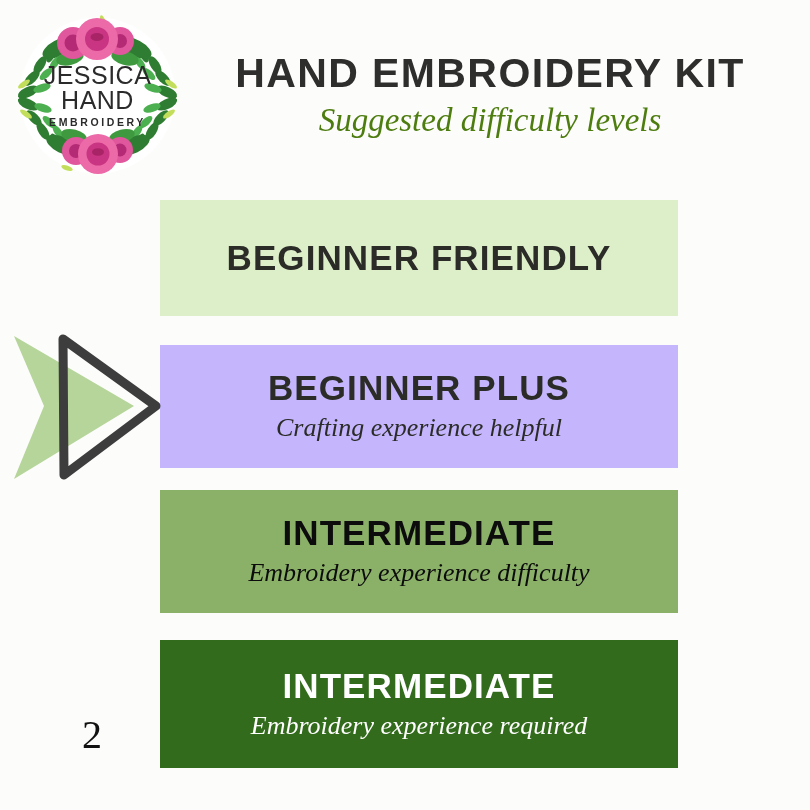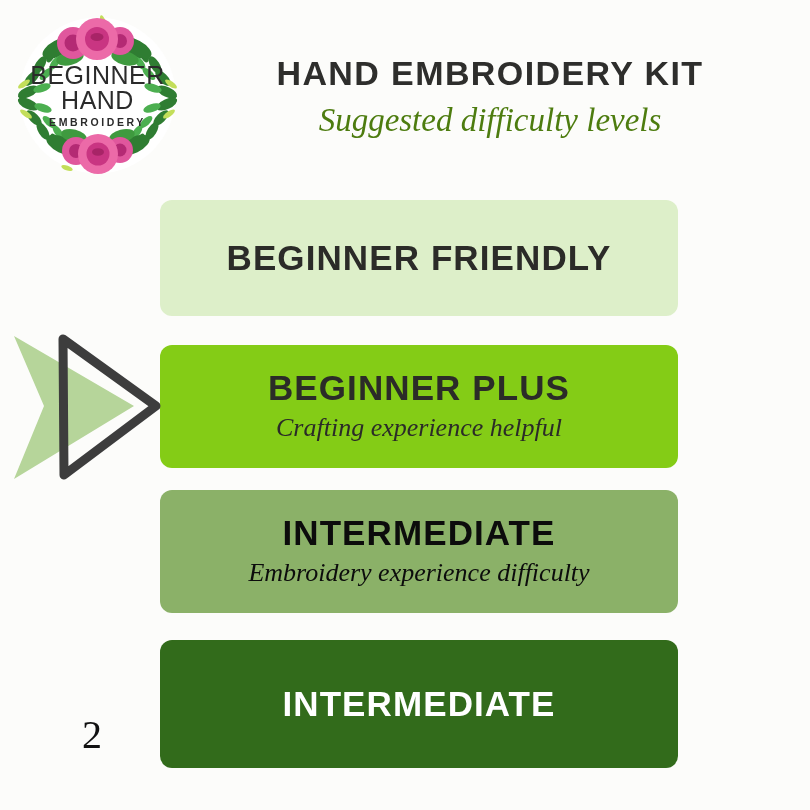--- a/index.html
+++ b/index.html
@@ -62,21 +62,21 @@
   .header {
     position: absolute;
     left: 190px;
     top: 50px;
     width: 600px;
     text-align: center;
   }
   .kit-title {
     font-family: "Liberation Sans", sans-serif;
     font-weight: 700;
-    font-size: 34px;
+    font-size: 41px;
     letter-spacing: 1.4px;
     color: #2e2e2c;
     line-height: 46px;
     white-space: nowrap;
   }
   .kit-subtitle {
     font-family: "Liberation Serif", serif;
     font-style: italic;
     font-weight: 400;
     font-size: 33px;
@@ -93,21 +93,20 @@
     width: 615px;
   }
   .level-bar {
     width: 518px;
     box-sizing: border-box;
     display: flex;
     flex-direction: column;
     align-items: center;
     justify-content: center;
     text-align: center;
-    border-radius: 12px;
   }
   .level-title {
     font-family: "Liberation Sans", sans-serif;
     font-weight: 700;
     font-size: 35px;
     letter-spacing: 1.1px;
     line-height: 42px;
   }
   .level-sub {
     font-family: "Liberation Serif", serif;
@@ -223,45 +222,46 @@
         <circle cx="66" cy="143" r="7" fill="#b42a74"></circle>
         <circle cx="110" cy="142" r="13" fill="#e0579d"></circle>
         <circle cx="110" cy="142" r="6.5" fill="#b42a74"></circle>
         <circle cx="88" cy="146" r="20" fill="#ec6aa8"></circle>
         <circle cx="88" cy="146" r="11.5" fill="#c93582"></circle>
         <ellipse cx="88" cy="144" rx="6" ry="3.8" fill="#a82467"></ellipse>
       </g>
     </svg>
 
     <div class="logo-text-block">
-      <div class="logo-line1">BEGINNER</div>
+      <div class="logo-line1">JESSICA</div>
       <div class="logo-line2">HAND</div>
       <div class="logo-line3">EMBROIDERY</div>
     </div>
   </div>
 
   <div class="header">
     <div class="kit-title">HAND EMBROIDERY KIT</div>
     <div class="kit-subtitle">Suggested difficulty levels</div>
   </div>
 
   <div class="levels" id="levels">
       <div class="level-bar" style="background: rgb(221, 239, 201); color: rgb(43, 43, 40); height: 116px; margin-bottom: 29px;">
         <div class="level-title">BEGINNER FRIENDLY</div>
       </div>
-      <div class="level-bar" style="background: #84cc16; color: rgb(43, 43, 40); height: 123px; margin-bottom: 22px;">
+      <div class="level-bar" style="background: #c4b5fd; color: rgb(43, 43, 40); height: 123px; margin-bottom: 22px;">
         <div class="level-title">BEGINNER PLUS</div>
         <div class="level-sub">Crafting experience helpful</div>
       </div>
       <div class="level-bar" style="background: rgb(139, 177, 104); color: rgb(12, 12, 12); height: 123px; margin-bottom: 27px;">
         <div class="level-title">INTERMEDIATE</div>
         <div class="level-sub">Embroidery experience difficulty</div>
       </div>
       <div class="level-bar" style="background: rgb(50, 107, 27); color: rgb(255, 255, 255); height: 128px; margin-bottom: 0px;">
         <div class="level-title">INTERMEDIATE</div>
+        <div class="level-sub">Embroidery experience required</div>
       </div>
     </div>
 
   <div class="arrow-marker">
     <svg viewBox="0 0 160 155" xmlns="http://www.w3.org/2000/svg">
 
       <polygon id="arrow-fill" points="6,6 126,76 6,149 36,76" fill="#b6d59a"></polygon>
 
       <polygon id="arrow-outline" points="55,9 148,76 56,145" fill="none" stroke-width="9" stroke-linejoin="round" stroke-linecap="round" stroke="#3d3d3d"></polygon>
     </svg>

